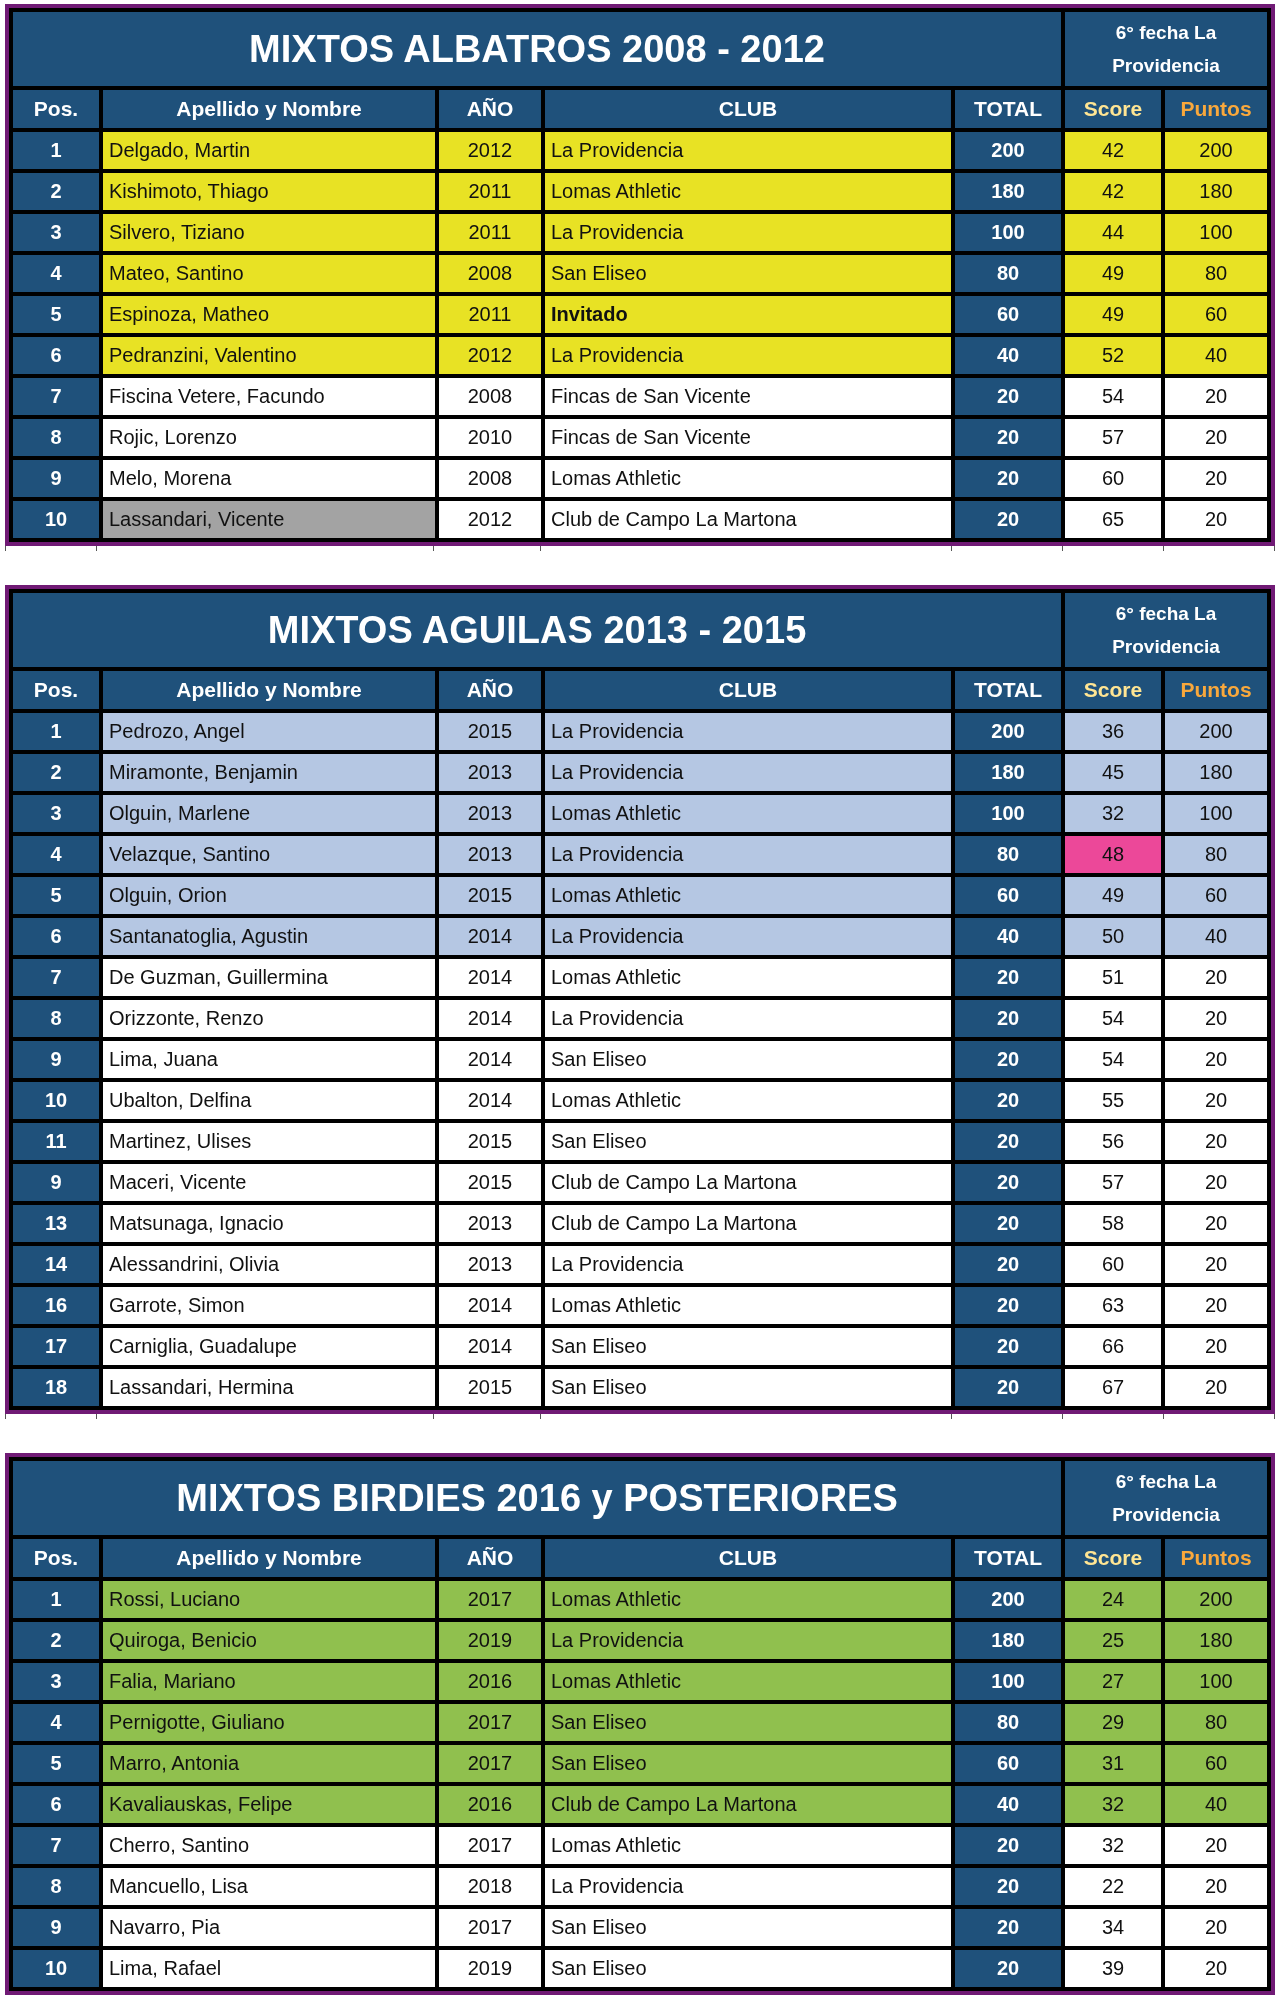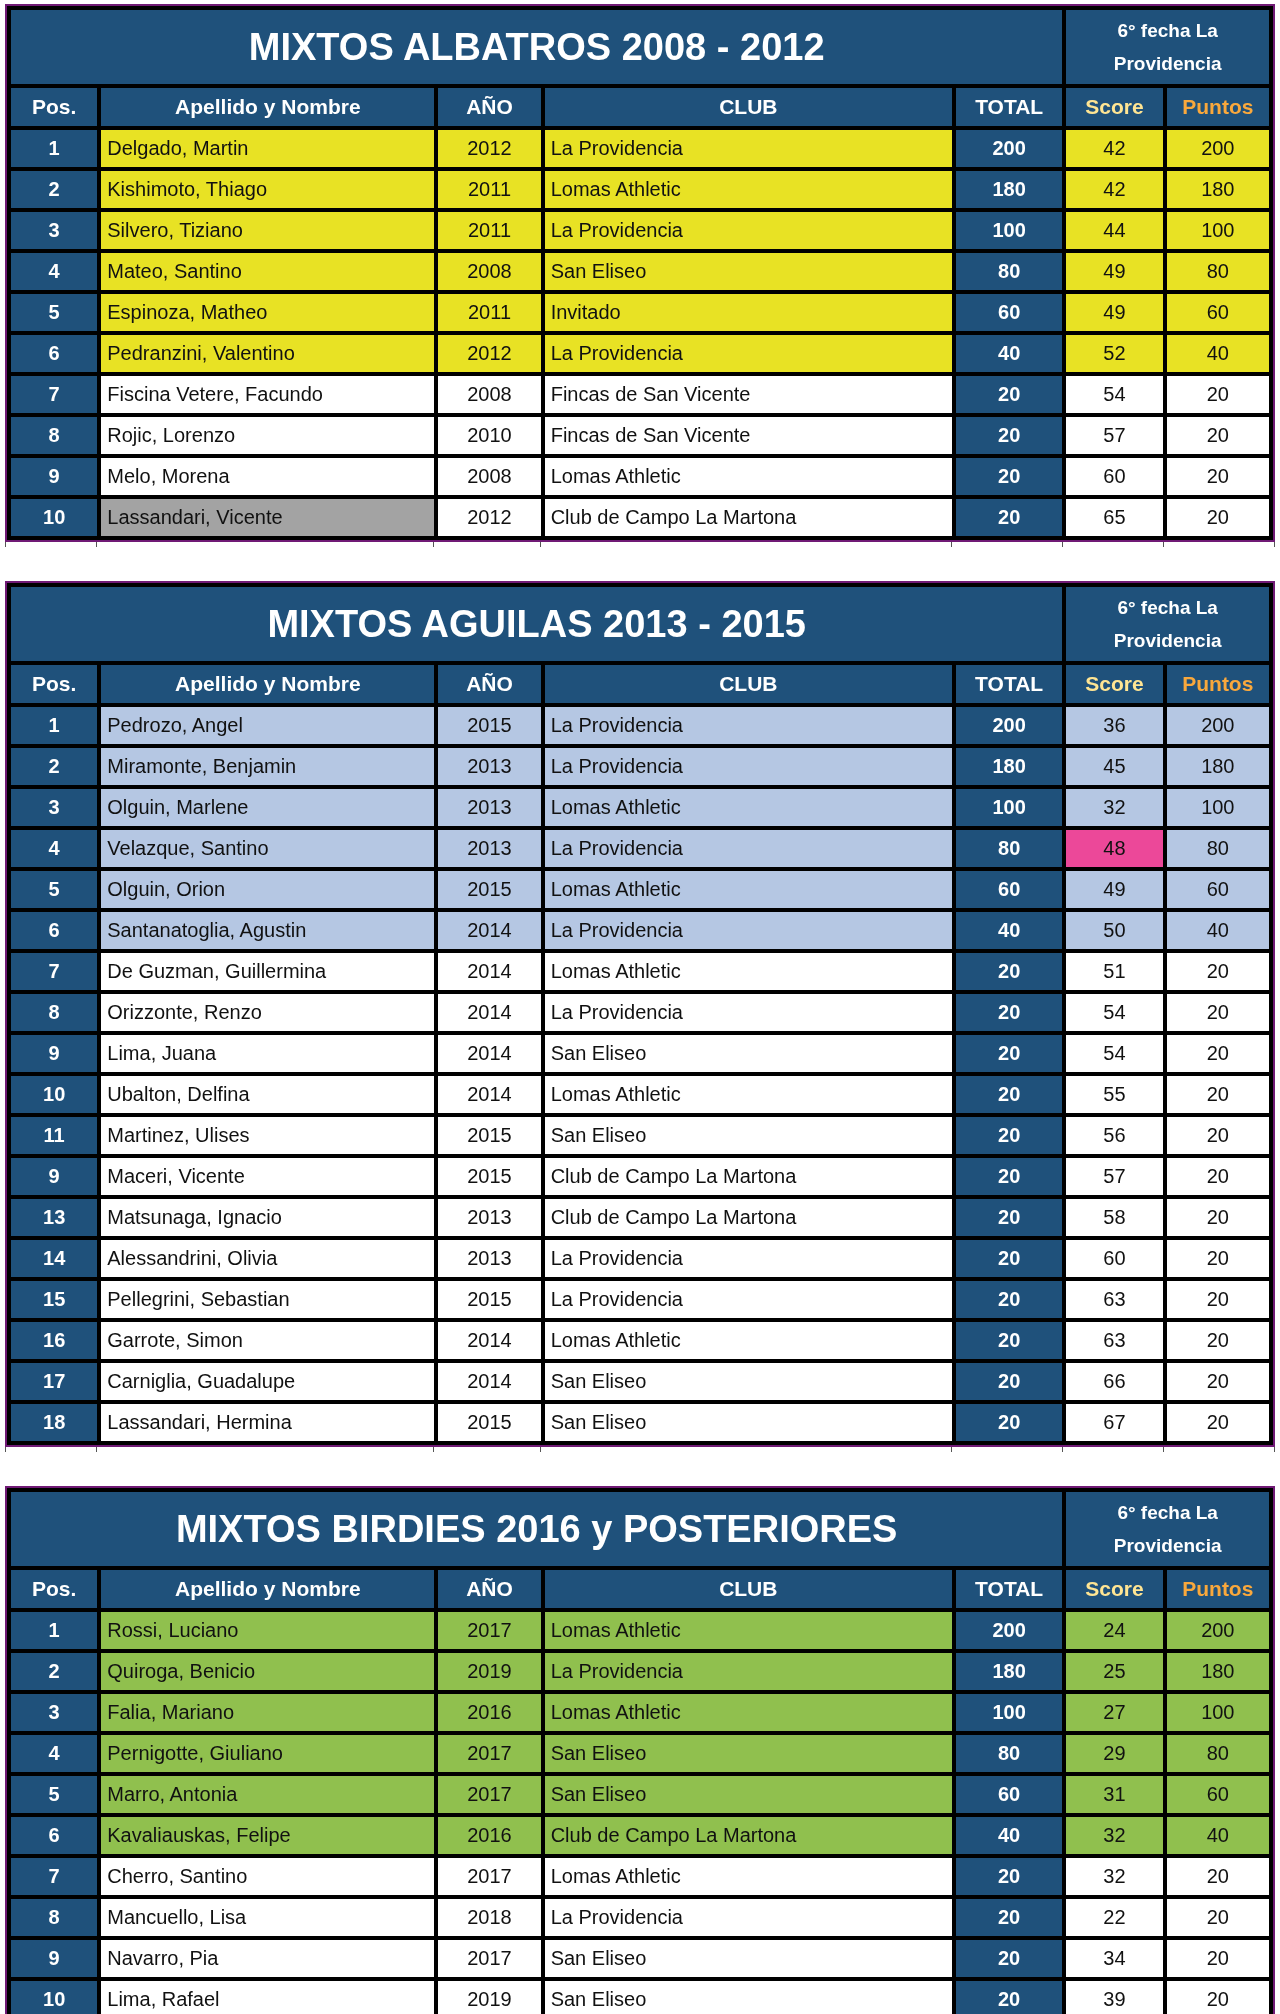--- a/index.html
+++ b/index.html
@@ -12,21 +12,21 @@
     height: 2014px;
     overflow: hidden;
     font-family: "Liberation Sans", sans-serif;
     padding-top: 4px;
     box-sizing: border-box;
   }
   .table-block {
     margin: 0 5px 34px 5px;
   }
   .table-wrap {
-    border: 2px solid #701a75;
+    border: 4px solid #701a75;
   }
   table {
     border-collapse: collapse;
     table-layout: fixed;
     width: 100%;
   }
   td, th {
     border: 4px solid #000;
     overflow: hidden;
     white-space: nowrap;
@@ -161,21 +161,21 @@
     <td class="c-year" style="background: rgb(232, 226, 36);">2008</td>
     <td class="c-club" style="background: rgb(232, 226, 36);">San Eliseo</td>
     <td class="c-total">80</td>
     <td class="c-score" style="background: rgb(232, 226, 36);">49</td>
     <td class="c-puntos" style="background: rgb(232, 226, 36);">80</td>
   </tr>
             <tr class="data-row">
     <td class="c-pos">5</td>
     <td class="c-name" style="background: rgb(232, 226, 36);">Espinoza, Matheo</td>
     <td class="c-year" style="background: rgb(232, 226, 36);">2011</td>
-    <td class="c-club" style="background: rgb(232, 226, 36);">Invitado</td>
+    <td class="c-club" style="background: rgb(232, 226, 36); font-weight: bold;">Invitado</td>
     <td class="c-total">60</td>
     <td class="c-score" style="background: rgb(232, 226, 36);">49</td>
     <td class="c-puntos" style="background: rgb(232, 226, 36);">60</td>
   </tr>
             <tr class="data-row">
     <td class="c-pos">6</td>
     <td class="c-name" style="background: rgb(232, 226, 36);">Pedranzini, Valentino</td>
     <td class="c-year" style="background: rgb(232, 226, 36);">2012</td>
     <td class="c-club" style="background: rgb(232, 226, 36);">La Providencia</td>
     <td class="c-total">40</td>
@@ -378,29 +378,20 @@
             <tr class="data-row">
     <td class="c-pos">14</td>
     <td class="c-name" style="background: rgb(255, 255, 255);">Alessandrini, Olivia</td>
     <td class="c-year" style="background: rgb(255, 255, 255);">2013</td>
     <td class="c-club" style="background: rgb(255, 255, 255);">La Providencia</td>
     <td class="c-total">20</td>
     <td class="c-score" style="background: rgb(255, 255, 255);">60</td>
     <td class="c-puntos" style="background: rgb(255, 255, 255);">20</td>
   </tr>
             <tr class="data-row">
-    <td class="c-pos">15</td>
-    <td class="c-name" style="background: rgb(255, 255, 255);">Pellegrini, Sebastian</td>
-    <td class="c-year" style="background: rgb(255, 255, 255);">2015</td>
-    <td class="c-club" style="background: rgb(255, 255, 255);">La Providencia</td>
-    <td class="c-total">20</td>
-    <td class="c-score" style="background: rgb(255, 255, 255);">63</td>
-    <td class="c-puntos" style="background: rgb(255, 255, 255);">20</td>
-  </tr>
-            <tr class="data-row">
     <td class="c-pos">16</td>
     <td class="c-name" style="background: rgb(255, 255, 255);">Garrote, Simon</td>
     <td class="c-year" style="background: rgb(255, 255, 255);">2014</td>
     <td class="c-club" style="background: rgb(255, 255, 255);">Lomas Athletic</td>
     <td class="c-total">20</td>
     <td class="c-score" style="background: rgb(255, 255, 255);">63</td>
     <td class="c-puntos" style="background: rgb(255, 255, 255);">20</td>
   </tr>
             <tr class="data-row">
     <td class="c-pos">17</td>

